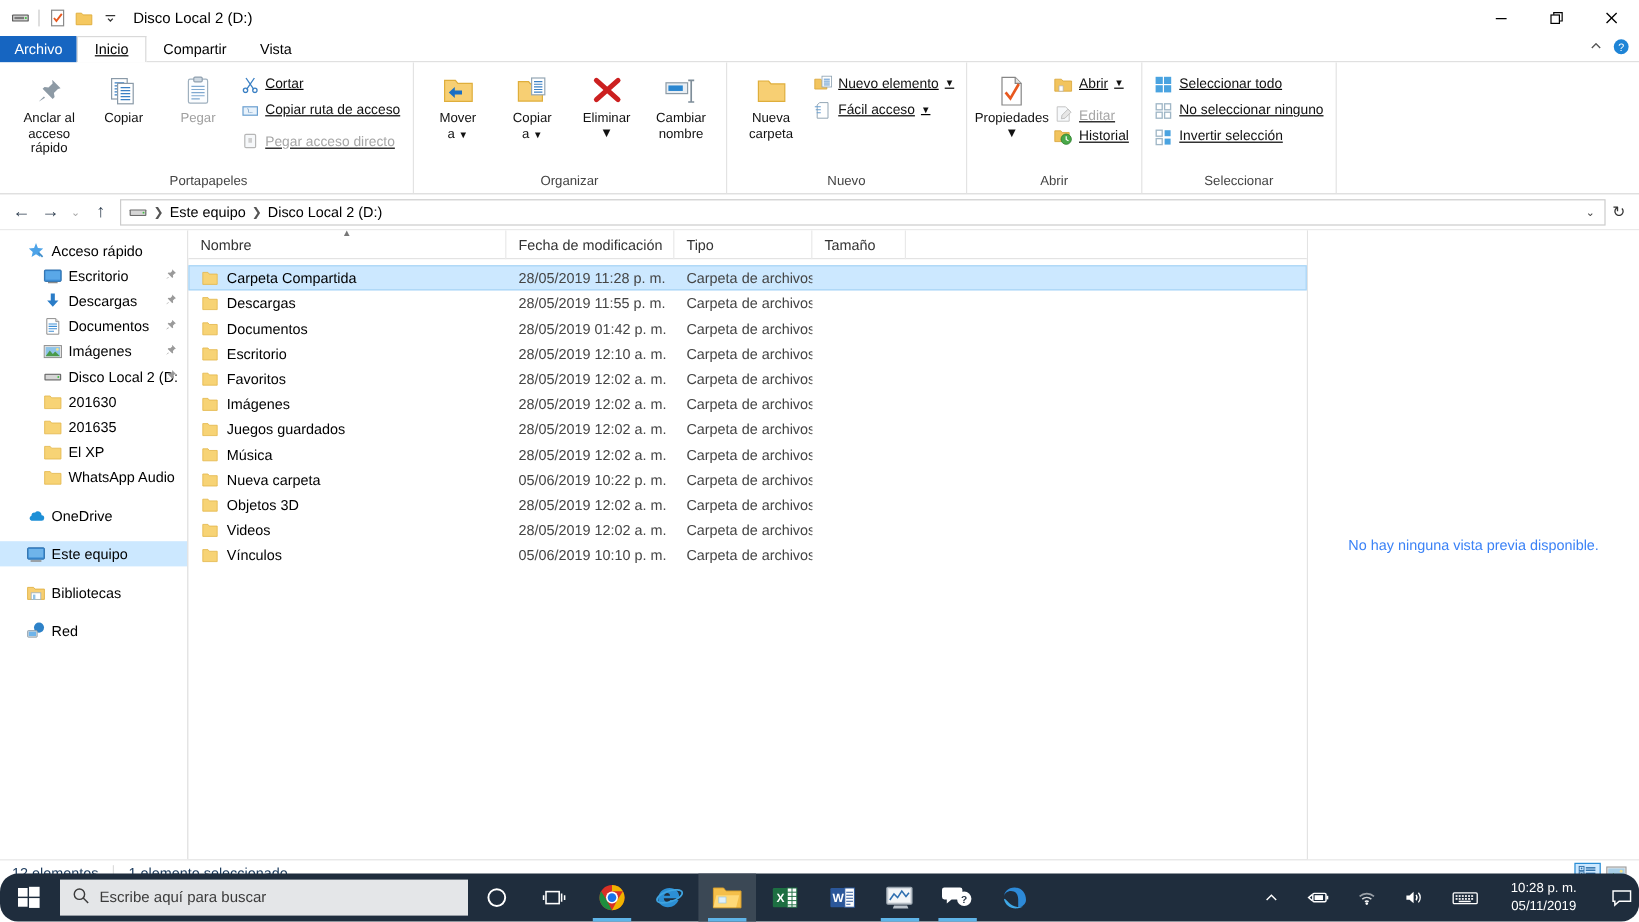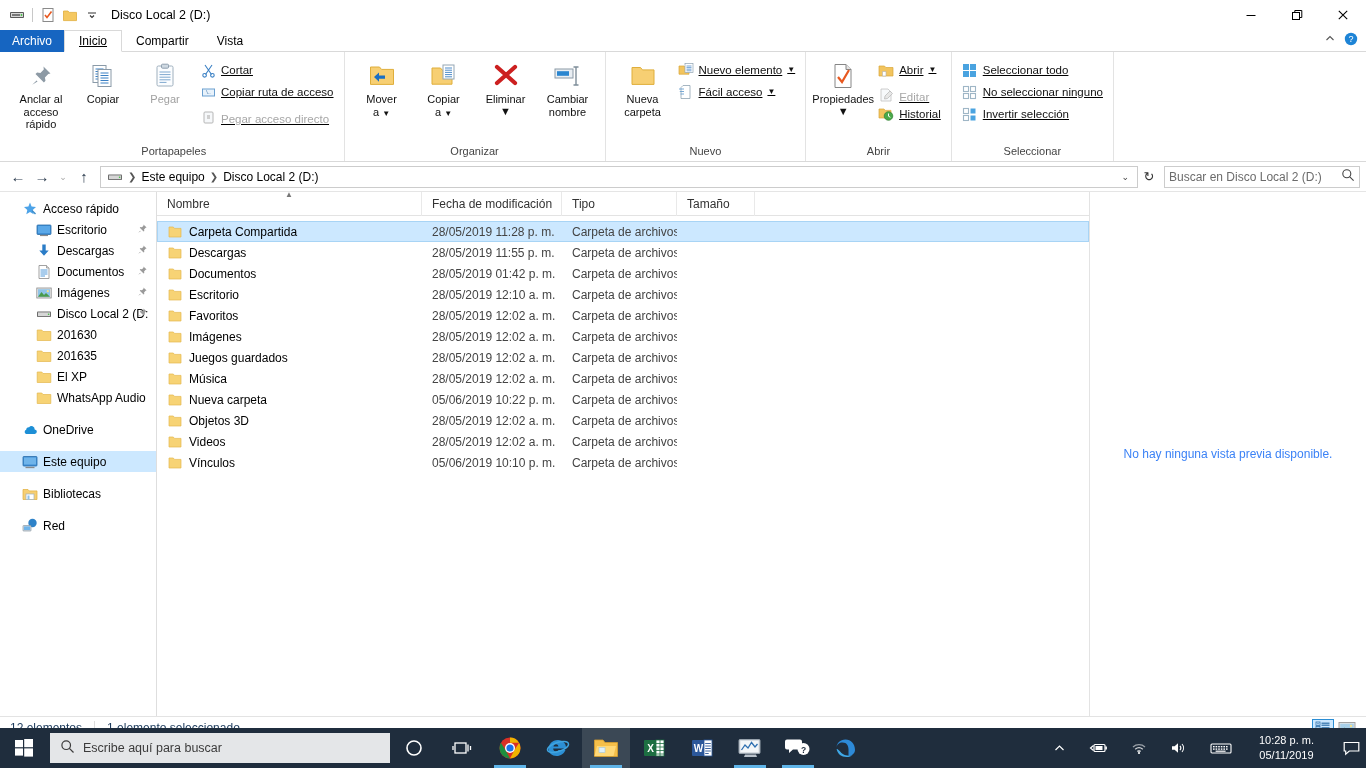--- a/index.html
+++ b/index.html
@@ -205,21 +205,21 @@
     width: 22px; height: 19px;
     display: flex; align-items: center; justify-content: center;
   }
   .view-btn.active { background: #cce8ff; border: 1px solid #2a8dd4; }
 
   
   .taskbar {
     position: absolute; bottom: 0; left: 0;
     width: 1366px; height: 40px;
     background: #1f2d3d;
-    display: flex; align-items: center;
+    display: flex; align-items: center; border-radius: 15px;
   }
   .start-btn {
     width: 48px; height: 40px;
     display: flex; align-items: center; justify-content: center;
   }
   .tb-search {
     width: 340px; height: 30px; margin-left: 2px;
     background: #e4e6e8;
     display: flex; align-items: center; padding: 0 10px; gap: 8px;
   }
@@ -599,29 +599,20 @@
           <circle cx="12.6" cy="8.2" r="0.8" fill="#3fbf3f"></circle>
         </svg>
     </span>
     <span class="crumb-sep">❯</span>
     <span class="crumb">Este equipo</span>
     <span class="crumb-sep">❯</span>
     <span class="crumb">Disco Local 2 (D:)</span>
     <span class="crumb-drop">⌄</span>
   </div>
   <div class="refresh-btn">↻</div>
-  <div class="searchbox">
-    <input type="text" placeholder="Buscar en Disco Local 2 (D:)" style="">
-    <span>
-      <svg width="14" height="14" viewBox="0 0 14 14">
-          <circle cx="5.8" cy="5.8" r="4" fill="none" stroke="#444" stroke-width="1.1"></circle>
-          <path d="M8.8 8.8 L12.6 12.6" stroke="#444" stroke-width="1.1"></path>
-        </svg>
-    </span>
-  </div>
 </div>
 
 <div class="main">
 
   <div class="sidebar">
     <div class="nav-item" style="padding-left:22px">
       <span class="nav-ico">
         <svg width="16" height="16" viewBox="0 0 16 16">
             <path d="M8 1.5 L9.6 5.6 L14 6 L10.7 8.9 L11.7 13.2 L8 10.9 L4.3 13.2 L5.3 8.9 L2 6 L6.4 5.6z" fill="#4da3e8"></path>
             <path d="M10 9.5 l3.5 3.5" stroke="#3d8cc9" stroke-width="1.4"></path>

